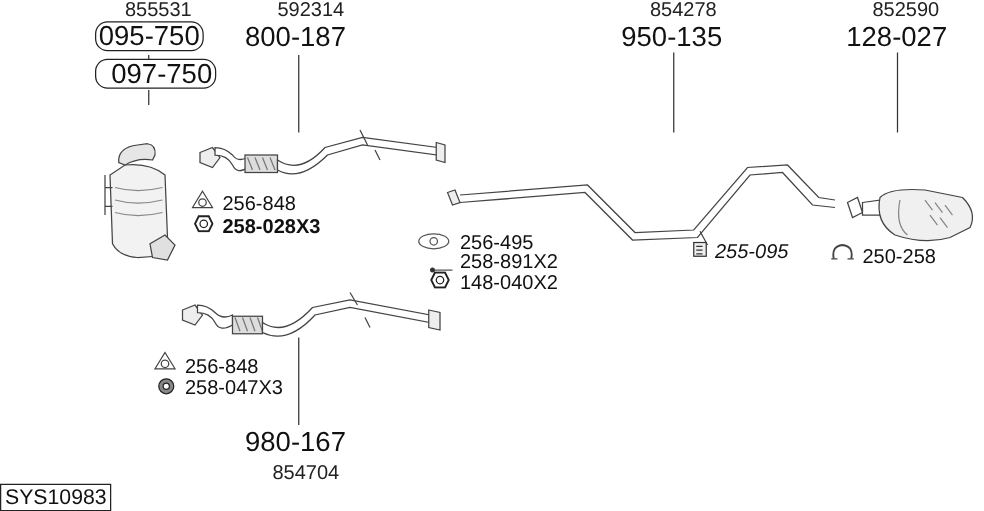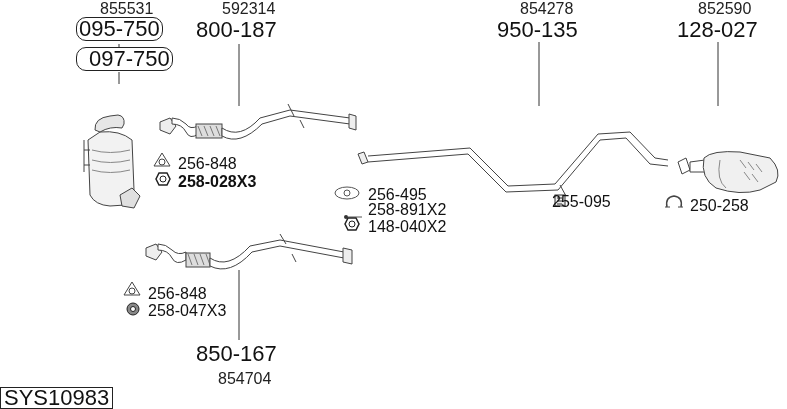--- a/index.html
+++ b/index.html
@@ -3,21 +3,21 @@
 <meta charset="utf-8">
 <style>
   html,body{margin:0;padding:0;background:#fff;}
   body{width:787px;height:409px;position:relative;overflow:hidden;font-family:"Liberation Sans",sans-serif;color:#111;}
   .abs{position:absolute;}
   .small{font-size:16px;color:#222;}
   .big{font-size:22px;color:#111;letter-spacing:0px;border-radius:10px;}
   .boxed{border:1px solid #222;padding:0 2px;line-height:22px;}
   .part-label{font-size:16px;color:#111;}
   svg.diagram{position:absolute;left:0;top:0;}
-  .code-box{position:absolute;left:0;top:387px;font-size:22px;border:1px solid #222;padding:0 3px;line-height:20px;}
+  .code-box{position:absolute;left:0;top:387px;font-size:17px;border:1px solid #222;padding:0 3px;line-height:20px;}
 </style>
 </head>
 <body>
 
 <svg class="diagram" width="787" height="409" viewBox="0 0 787 409">
   <g stroke="#333" fill="none" stroke-width="1">
 
     <line x1="119" y1="44" x2="119" y2="48"></line>
     <line x1="119" y1="72" x2="119" y2="84"></line>
     <line x1="239" y1="44" x2="239" y2="106"></line>
@@ -78,21 +78,21 @@
 
 <div class="abs small" style="left:222px;top:0px;">592314</div>
 <div class="abs big" style="left:196px;top:17px;">800-187</div>
 
 <div class="abs small" style="left:520px;top:0px;text-align:center;">854278</div>
 <div class="abs big" style="left:497px;top:17px;">950-135</div>
 
 <div class="abs small" style="left:698px;top:0px;">852590</div>
 <div class="abs big" style="left:677px;top:17px;text-align:center;">128-027</div>
 
-<div class="abs big" style="left:196px;top:341px;">850-167</div>
+<div class="abs big" style="left:196px;top:341px;">980-167</div>
 <div class="abs small" style="left:218px;top:370px;">854704</div>
 
 <div class="abs" style="left:153px;top:152px;">
   <svg width="18" height="16">
       <path d="M9 1 L17 14 L1 14 Z" fill="none" stroke="#444"></path>
       <circle cx="9" cy="10" r="3" fill="none" stroke="#444"></circle>
     </svg>
 </div>
 <div class="abs part-label" style="left:178px;top:155px;">256-848</div>
 
@@ -129,21 +129,21 @@
 <div class="abs part-label" style="left:368px;top:218px;">148-040X2</div>
 
 <div class="abs" style="left:554px;top:193px;">
   <svg width="12" height="13">
       <rect x="1" y="1" width="10" height="11" fill="#eee" stroke="#333"></rect>
       <line x1="3" y1="4" x2="8" y2="4" stroke="#333"></line>
       <line x1="3" y1="7" x2="8" y2="7" stroke="#333"></line>
       <line x1="3" y1="10" x2="8" y2="10" stroke="#333"></line>
     </svg>
 </div>
-<div class="abs part-label" style="left:552px;top:193px;">255-095</div>
+<div class="abs part-label" style="left:572px;top:193px;font-style:italic;">255-095</div>
 
 <div class="abs" style="left:664px;top:194px;">
   <svg width="20" height="16">
       <path d="M3 13 Q1 3 10 2 Q19 3 17 13" fill="none" stroke="#444" stroke-width="1.5"></path>
       <line x1="1" y1="13" x2="6" y2="13" stroke="#444"></line>
       <line x1="14" y1="13" x2="19" y2="13" stroke="#444"></line>
     </svg>
 </div>
 <div class="abs part-label" style="left:690px;top:197px;text-align:center;">250-258</div>
 

